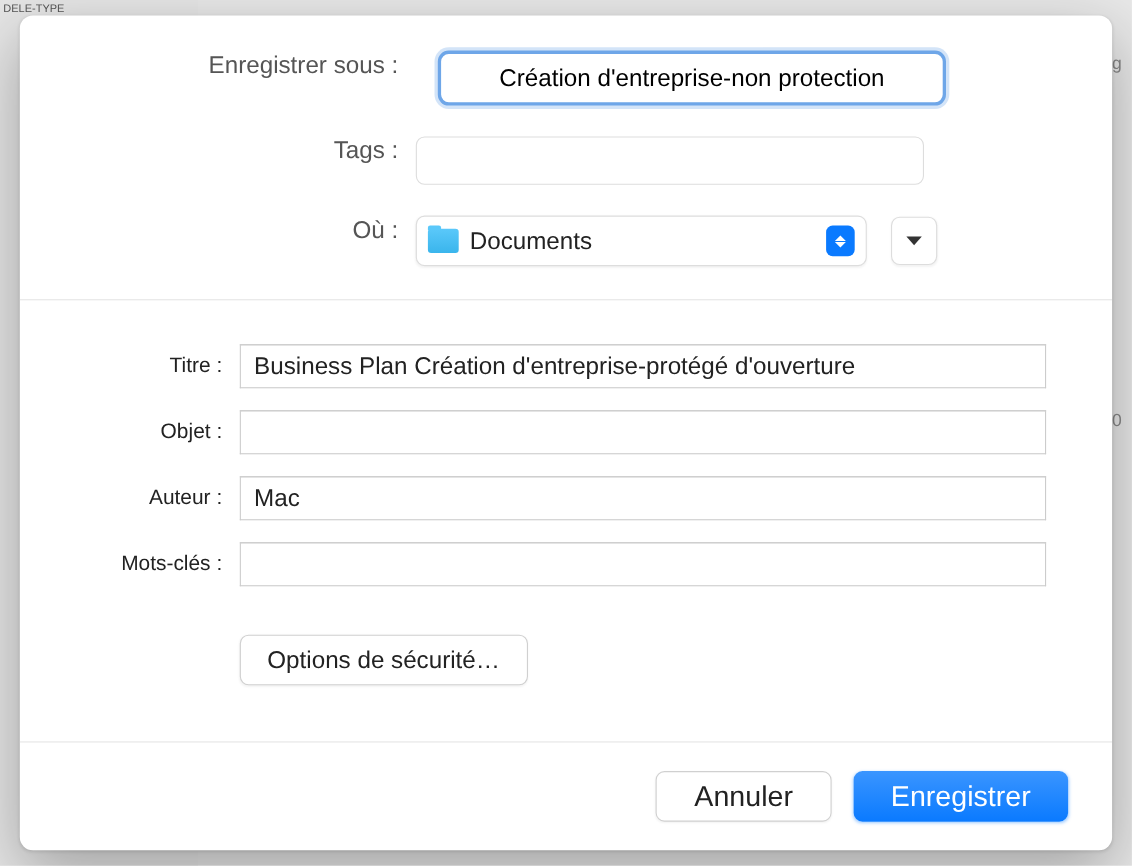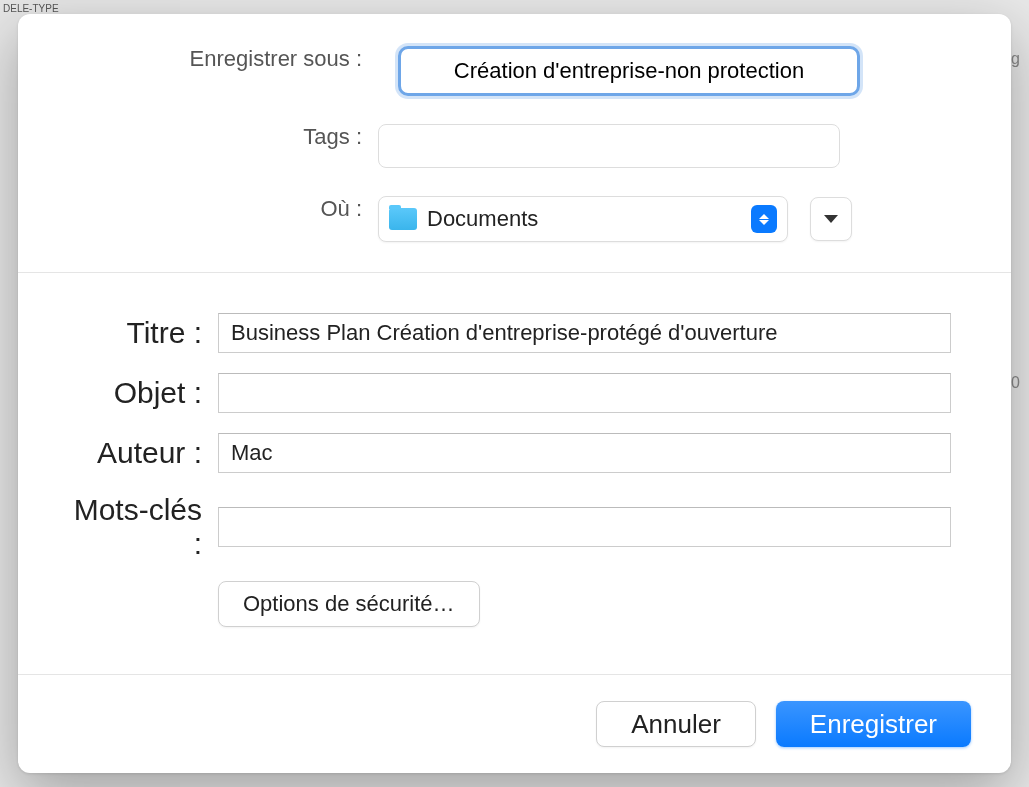--- a/index.html
+++ b/index.html
@@ -180,36 +180,37 @@
     }
     .meta-row {
       display: flex;
       align-items: center;
       margin-bottom: 20px;
     }
     .meta-label {
       width: 160px;
       text-align: right;
       padding-right: 16px;
-      font-size: 30px;
+      font-size: 19px;
       color: #222;
     }
     .meta-input {
       flex: 1;
       height: 40px;
       font-size: 22px;
       padding: 6px 12px;
       border: 1px solid #ccc;
       border-top-color: #bbb;
       background: #fff;
       outline: none;
       color: #222;
     }
     .security-btn {
       margin-left: 160px;
+      margin-top: 24px;
       height: 46px;
       padding: 0 24px;
       font-size: 22px;
       color: #222;
       background: #fff;
       border: 1px solid #d0d0d0;
       border-radius: 8px;
       cursor: pointer;
       box-shadow: 0 1px 2px rgba(0,0,0,0.05);
     }

